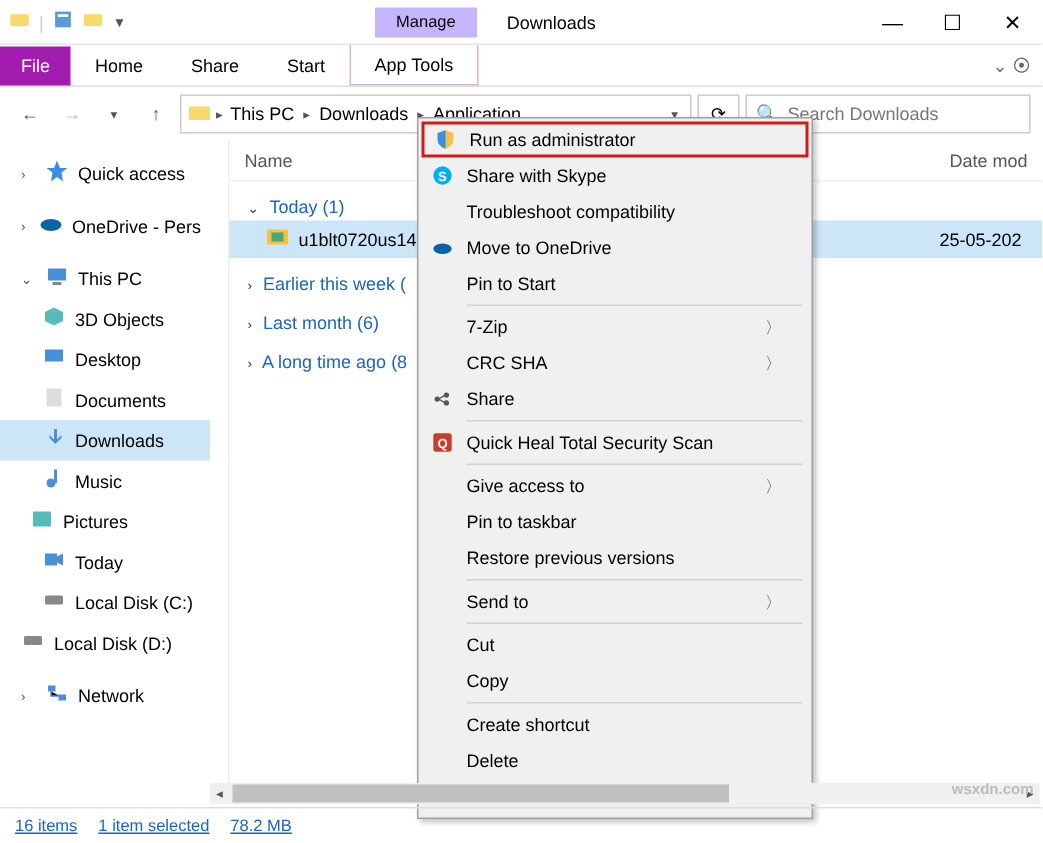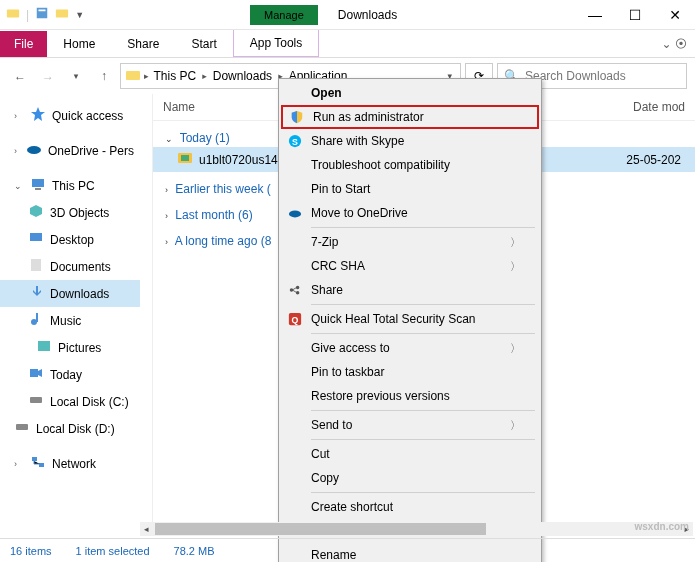--- a/index.html
+++ b/index.html
@@ -2,28 +2,28 @@
 <html><head>
   <meta charset="utf-8">
   <style>
     * { box-sizing: border-box; margin: 0; padding: 0; }
     body { font-family: "Segoe UI", Tahoma, sans-serif; font-size: 12px; background: #fff; color: #000; width: 695px; height: 562px; overflow: hidden; position: relative; }
     
     
     .titlebar { display: flex; align-items: center; height: 30px; background: #fff; border-bottom: 1px solid #e5e5e5; }
     .titlebar-qat { display: flex; align-items: center; gap: 6px; padding: 0 6px; }
     .titlebar-qat svg { width: 14px; height: 14px; }
-    .titlebar-manage { background: #15803d; padding: 4px 14px; margin-left: 160px; font-size: 11px; }
+    .titlebar-manage { background: #c4b5fd; padding: 4px 14px; margin-left: 160px; font-size: 11px; }
     .titlebar-title { margin-left: 20px; font-size: 12px; }
     .titlebar-controls { margin-left: auto; display: flex; }
     .titlebar-controls div { width: 40px; height: 30px; display: flex; align-items: center; justify-content: center; font-size: 14px; }
     
     
     .ribbon { display: flex; align-items: center; height: 28px; border-bottom: 1px solid #ddd; }
-    .ribbon-file { background: #be185d; color: #fff; padding: 6px 14px; font-size: 12px; }
+    .ribbon-file { background: #a21caf; color: #fff; padding: 6px 14px; font-size: 12px; }
     .ribbon-tab { padding: 6px 16px; font-size: 12px; }
     .ribbon-tab.app-tools { border: 1px solid #d9b3e6; border-top: none; }
     .ribbon-expand { margin-left: auto; padding: 0 8px; color: #666; }
     
     
     .navbar { display: flex; align-items: center; height: 36px; padding: 4px 8px; gap: 4px; }
     .nav-arrow { width: 24px; height: 24px; display: flex; align-items: center; justify-content: center; color: #555; }
     .addressbar { flex: 1; display: flex; align-items: center; border: 1px solid #ccc; height: 26px; padding: 0 4px; }
     .breadcrumb { display: flex; align-items: center; gap: 2px; }
     .breadcrumb span { padding: 0 2px; }
@@ -57,21 +57,21 @@
     
     .ctxmenu { position: absolute; left: 278px; top: 78px; width: 264px; background: #f0f0f0; border: 1px solid #a0a0a0; box-shadow: 2px 2px 4px rgba(0,0,0,0.25); padding: 2px; font-size: 12px; }
     .ctx-item { display: flex; align-items: center; height: 24px; padding: 0 18px 0 30px; position: relative; }
     .ctx-item b { font-weight: 600; }
     .ctx-item.hl { border: 2px solid #d11a1a; }
     .ctx-sep { height: 1px; background: #d0d0d0; margin: 2px 4px 2px 30px; }
     .ctx-icon { position: absolute; left: 6px; width: 16px; height: 16px; display: flex; align-items: center; justify-content: center; }
     .ctx-arrow { margin-left: auto; color: #555; font-size: 11px; }
     
     
-    .statusbar { position: absolute; bottom: 0; left: 0; right: 0; height: 24px; border-top: 1px solid #ddd; display: flex; align-items: center; padding: 0 10px; gap: 24px; color: #1a66b8; font-size: 11px; }
+    .statusbar { position: absolute; bottom: 0; left: 0; right: 0; height: 24px; border-top: 1px solid #ddd; display: flex; align-items: center; padding: 0 10px; gap: 14px; color: #1a66b8; font-size: 11px; text-decoration: underline; }
     
     .scrollbar { position: absolute; bottom: 26px; left: 140px; right: 2px; height: 14px; background: #f0f0f0; display: flex; align-items: center; }
     .scrollbar .thumb { height: 12px; background: #c0c0c0; width: 60%; margin-left: 2px; }
     
     
     .ico-folder { fill: #f8d96b; }
     .ico-blue { fill: #3a8ee6; }
     .ico-shield { fill: #f5c141; }
     .ico-skype { fill: #00aff0; }
     .ico-cloud { fill: #0a64a4; }
@@ -198,21 +198,21 @@
           </svg></span>
       <span>Downloads</span>
     </div>
     <div class="sb-item" style="padding-left:28px">
       <span><svg width="16" height="16" viewBox="0 0 16 16">
             <circle fill="#4a90d9" cx="6" cy="11" r="3"></circle>
             <rect fill="#4a90d9" x="8" y="2" width="2" height="9"></rect>
           </svg></span>
       <span>Music</span>
     </div>
-    <div class="sb-item" style="padding-left:36px">
+    <div class="sb-item" style="padding-left:20px">
       <span><svg width="16" height="16" viewBox="0 0 16 16">
             <rect fill="#5bb" x="2" y="3" width="12" height="10"></rect>
           </svg></span>
       <span>Pictures</span>
     </div>
     <div class="sb-item" style="padding-left:28px">
       <span><svg width="16" height="16" viewBox="0 0 16 16">
             <rect fill="#4a90d9" x="2" y="4" width="8" height="8"></rect>
             <polygon fill="#4a90d9" points="10,6 14,4 14,12 10,10"></polygon>
           </svg></span>
@@ -272,23 +272,20 @@
     </div>
     <div class="group">
       <span class="caret">›</span>
       <span>A long time ago</span>
       <span>(8</span>
     </div>
   </div>
 </div>
 
 <div class="ctxmenu">
-  <div class="ctx-item">
-      <b>Open</b>
-    </div>
   <div class="ctx-item hl">
     <span class="ctx-icon">
         <svg width="14" height="14" viewBox="0 0 16 16">
           <path class="ico-shield" d="M8 1l6 2v5c0 4-3 6-6 7-3-1-6-3-6-7V3z"></path>
           <path fill="#3a8ee6" d="M8 1v14c-3-1-6-3-6-7V3z"></path>
         </svg>
       </span>
     <span>Run as administrator</span>
   </div>
   <div class="ctx-item">
@@ -297,30 +294,30 @@
           <circle class="ico-skype" cx="8" cy="8" r="7"></circle>
           <text x="8" y="12" text-anchor="middle" fill="#fff" font-size="10" font-weight="bold">S</text>
         </svg>
       </span>
     <span>Share with Skype</span>
   </div>
   <div class="ctx-item">
       <span>Troubleshoot compatibility</span>
     </div>
   <div class="ctx-item">
+    <span class="ctx-icon">
+        <svg width="14" height="14" viewBox="0 0 16 16">
+          <ellipse class="ico-cloud" cx="8" cy="9" rx="7" ry="4"></ellipse>
+        </svg>
+      </span>
+    <span>Move to OneDrive</span>
+  </div>
+  <div class="ctx-item">
       <span>Pin to Start</span>
     </div>
-  <div class="ctx-item">
-    <span class="ctx-icon">
-        <svg width="14" height="14" viewBox="0 0 16 16">
-          <ellipse class="ico-cloud" cx="8" cy="9" rx="7" ry="4"></ellipse>
-        </svg>
-      </span>
-    <span>Move to OneDrive</span>
-  </div>
   <div class="ctx-sep"></div>
   <div class="ctx-item">
       <span>7-Zip</span>
       <span class="ctx-arrow">〉</span>
     </div>
   <div class="ctx-item">
       <span>CRC SHA</span>
       <span class="ctx-arrow">〉</span>
     </div>
   <div class="ctx-item">

